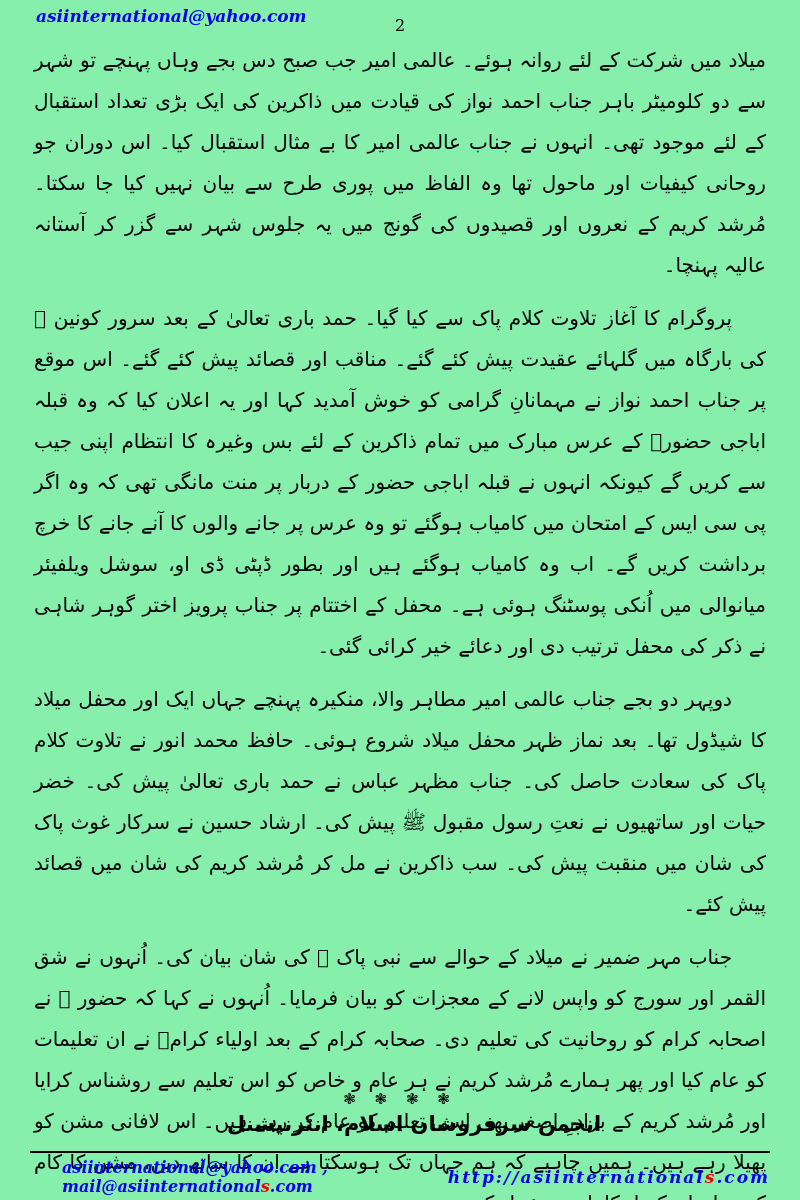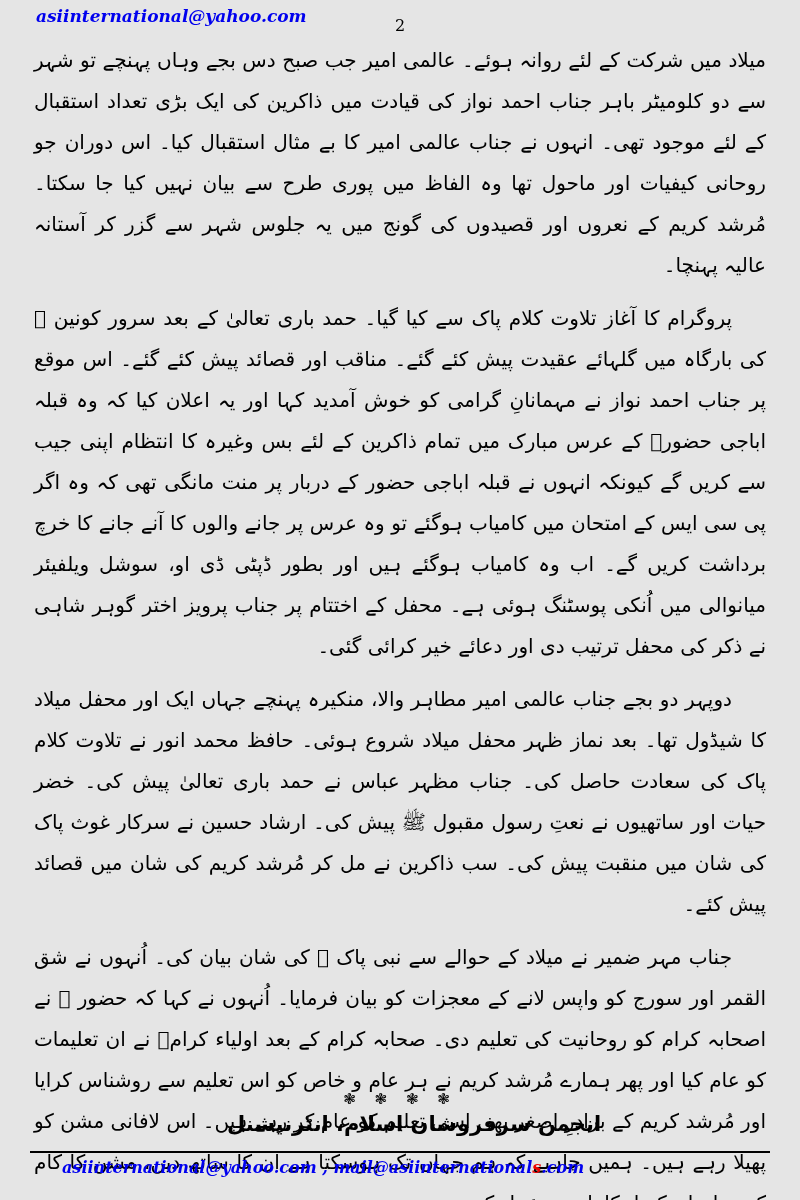--- a/index.html
+++ b/index.html
@@ -2,21 +2,21 @@
 <html lang="ur"><head>
 <meta charset="utf-8">
 <style>
   * { margin: 0; padding: 0; box-sizing: border-box; }
   html, body { background: #ffffff; }
   .page {
     position: relative;
     width: 800px;
     height: 1200px;
     margin: 0 auto;
-    background: #e5e5e5;
+    background: #86efac;
     font-family: "DejaVu Sans", sans-serif;
     overflow: hidden;
   }
   
   .header-email {
     position: absolute;
     top: 6px;
     left: 36px;
     color: #0000ee;
     font-family: "DejaVu Serif", serif;
@@ -126,15 +126,18 @@
   <div class="stars">❃ ❃ ❃ ❃</div>
 
   <div class="org-heading">انجمن سرفروشان اسلام، انٹرنیشنل</div>
 
   <hr class="footer-rule">
 
   <div class="footer">
     <div class="footer-left">
       <span>asiinternational@yahoo.com</span><span> , </span><span>mail@asiinternational</span><span class="red">s</span><span>.com</span>
     </div>
+    <div class="footer-right">
+      <span>http://asiinternational</span><span class="red">s</span><span>.com</span>
+    </div>
   </div>
 
 </div>
 
 </body></html>

